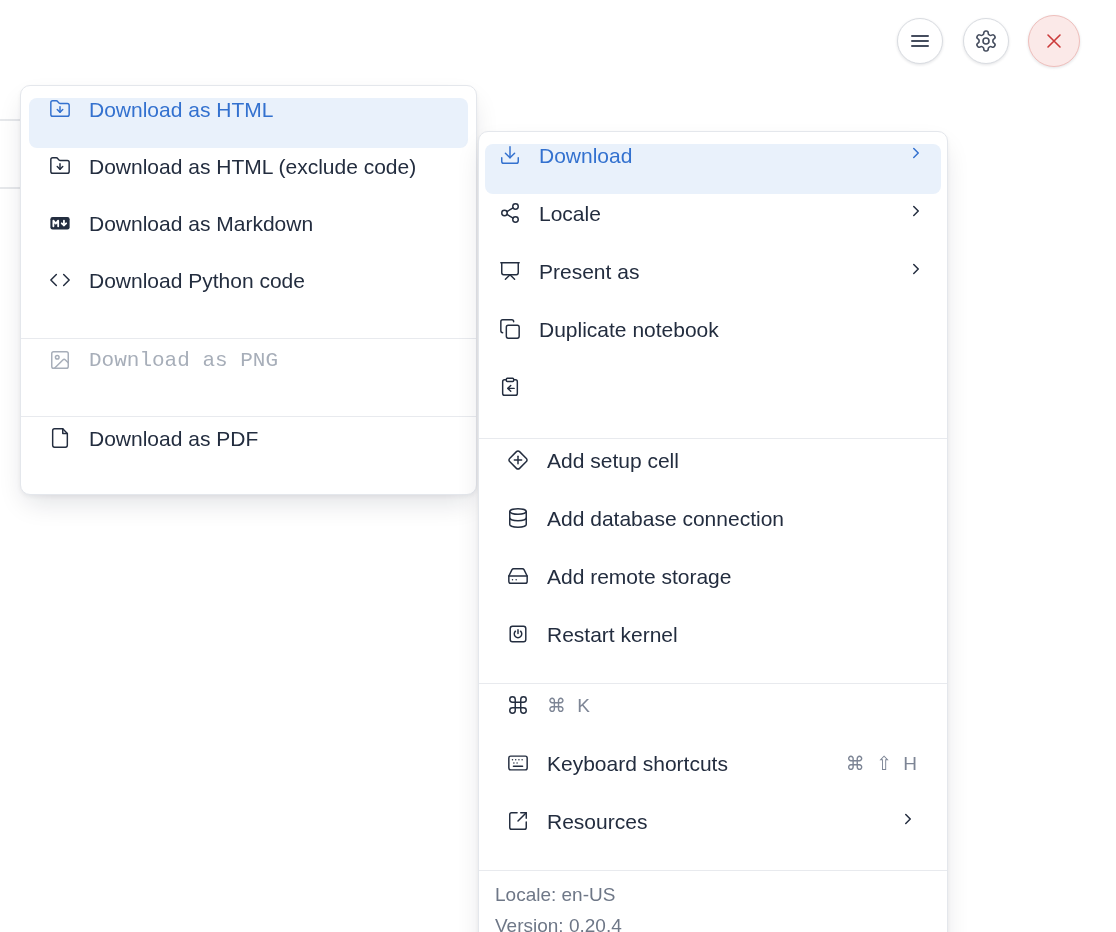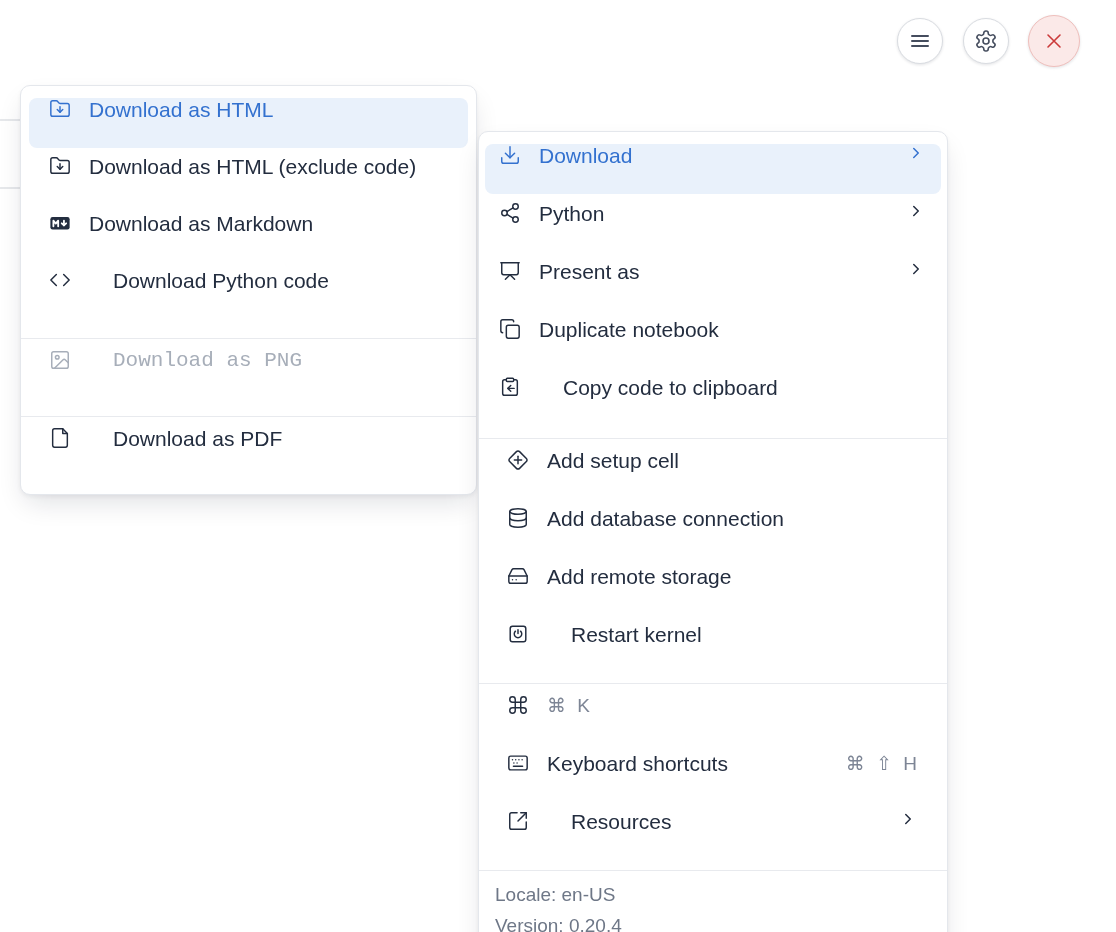--- a/index.html
+++ b/index.html
@@ -34,21 +34,21 @@
   .section.pad10{padding:10px 14px;}
   #submenu .section{padding:12px 8px;}
   #submenu .section.pad10{padding:10px 8px;}
   .sep{height:1px;background:#e8eaee;}
   .mi{
     display:flex;align-items:flex-start;height:50px;
     padding:0 16px 0 14px;margin-bottom:8px;border-radius:8px;
     font-size:21px;cursor:pointer;box-sizing:border-box;
   }
   #submenu .mi{padding-left:20px;margin-bottom:7px;}
-  .mi:last-child{margin-bottom:0;gap:24px;}
+  .mi:last-child{margin-bottom:0;}
   .mi.hl{background:#e9f1fb;color:#3371cf;}
   .mi.disabled{color:#a7aeb9;cursor:default;font-family:Liberation Mono, monospace;}
   .ic{width:22px;height:22px;margin-right:18px;flex:none;display:flex;}
   .ic svg{width:22px;height:22px;fill:none;stroke:currentColor;stroke-width:1.6;
     stroke-linecap:round;stroke-linejoin:round;}
   .ic .md-fill{fill:currentColor;stroke:none;}
   .ic .md-stroke{fill:none;stroke:#ffffff;stroke-width:2;}
   .lbl{flex:1;white-space:nowrap;}
   .chev{width:18px;height:18px;flex:none;display:flex;}
   .chev svg{width:18px;height:18px;fill:none;stroke:currentColor;stroke-width:2;
@@ -175,21 +175,21 @@
     <div class="mi">
       <span class="ic">
         <svg viewBox="0 0 24 24">
             <circle cx="18" cy="5" r="3"></circle>
             <circle cx="6" cy="12" r="3"></circle>
             <circle cx="18" cy="19" r="3"></circle>
             <path d="m8.59 13.51 6.83 3.98"></path>
             <path d="m15.41 6.51-6.82 3.98"></path>
           </svg>
       </span>
-      <span class="lbl">Python</span>
+      <span class="lbl">Locale</span>
       <span class="chev">
         <svg viewBox="0 0 24 24">
             <path d="m9 18 6-6-6-6"></path>
           </svg>
       </span>
     </div>
     <div class="mi">
       <span class="ic">
         <svg viewBox="0 0 24 24">
             <path d="M2 3h20"></path>
@@ -215,21 +215,20 @@
     </div>
     <div class="mi">
       <span class="ic">
         <svg viewBox="0 0 24 24">
             <path d="M9 2.5h6a1 1 0 0 1 1 1V5a1 1 0 0 1-1 1H9A1 1 0 0 1 8 5V3.5a1 1 0 0 1 1-1Z"></path>
             <path d="M8 4.2H6a2 2 0 0 0-2 2V19a2 2 0 0 0 2 2h12a2 2 0 0 0 2-2V6.2a2 2 0 0 0-2-2h-2"></path>
             <path d="M16.5 13.5H10"></path>
             <path d="m12.8 10.3-3.2 3.2 3.2 3.2"></path>
           </svg>
       </span>
-      <span class="lbl">Copy code to clipboard</span>
     </div>
   </div>
   <div class="sep"></div>
   <div class="section pad10">
     <div class="mi">
       <span class="ic">
         <svg viewBox="0 0 24 24">
             <path d="M10.3 2.86a2.4 2.4 0 0 1 3.4 0l7.44 7.44a2.4 2.4 0 0 1 0 3.4l-7.44 7.44a2.4 2.4 0 0 1-3.4 0L2.86 13.7a2.4 2.4 0 0 1 0-3.4Z"></path>
             <path d="M12 8v8"></path>
             <path d="M8 12h8"></path>

